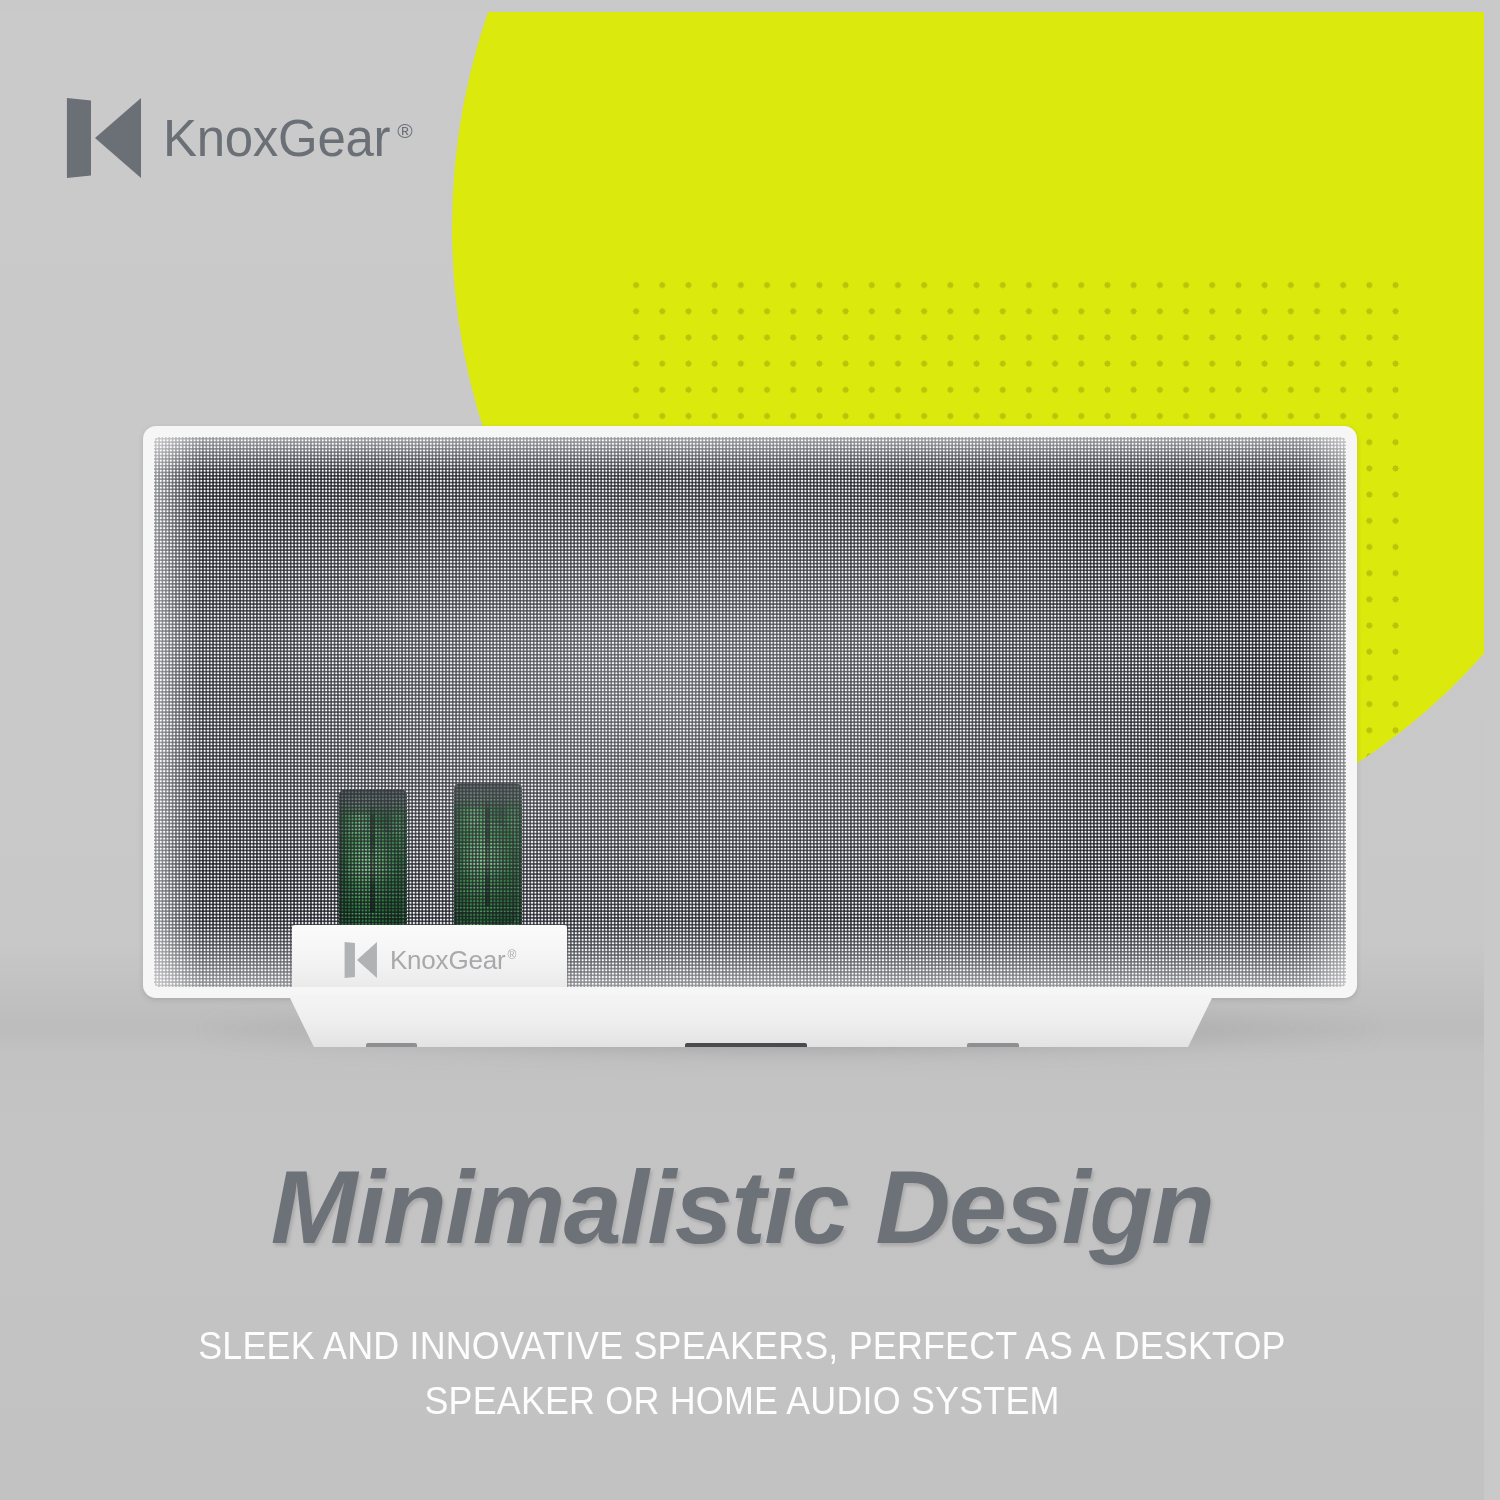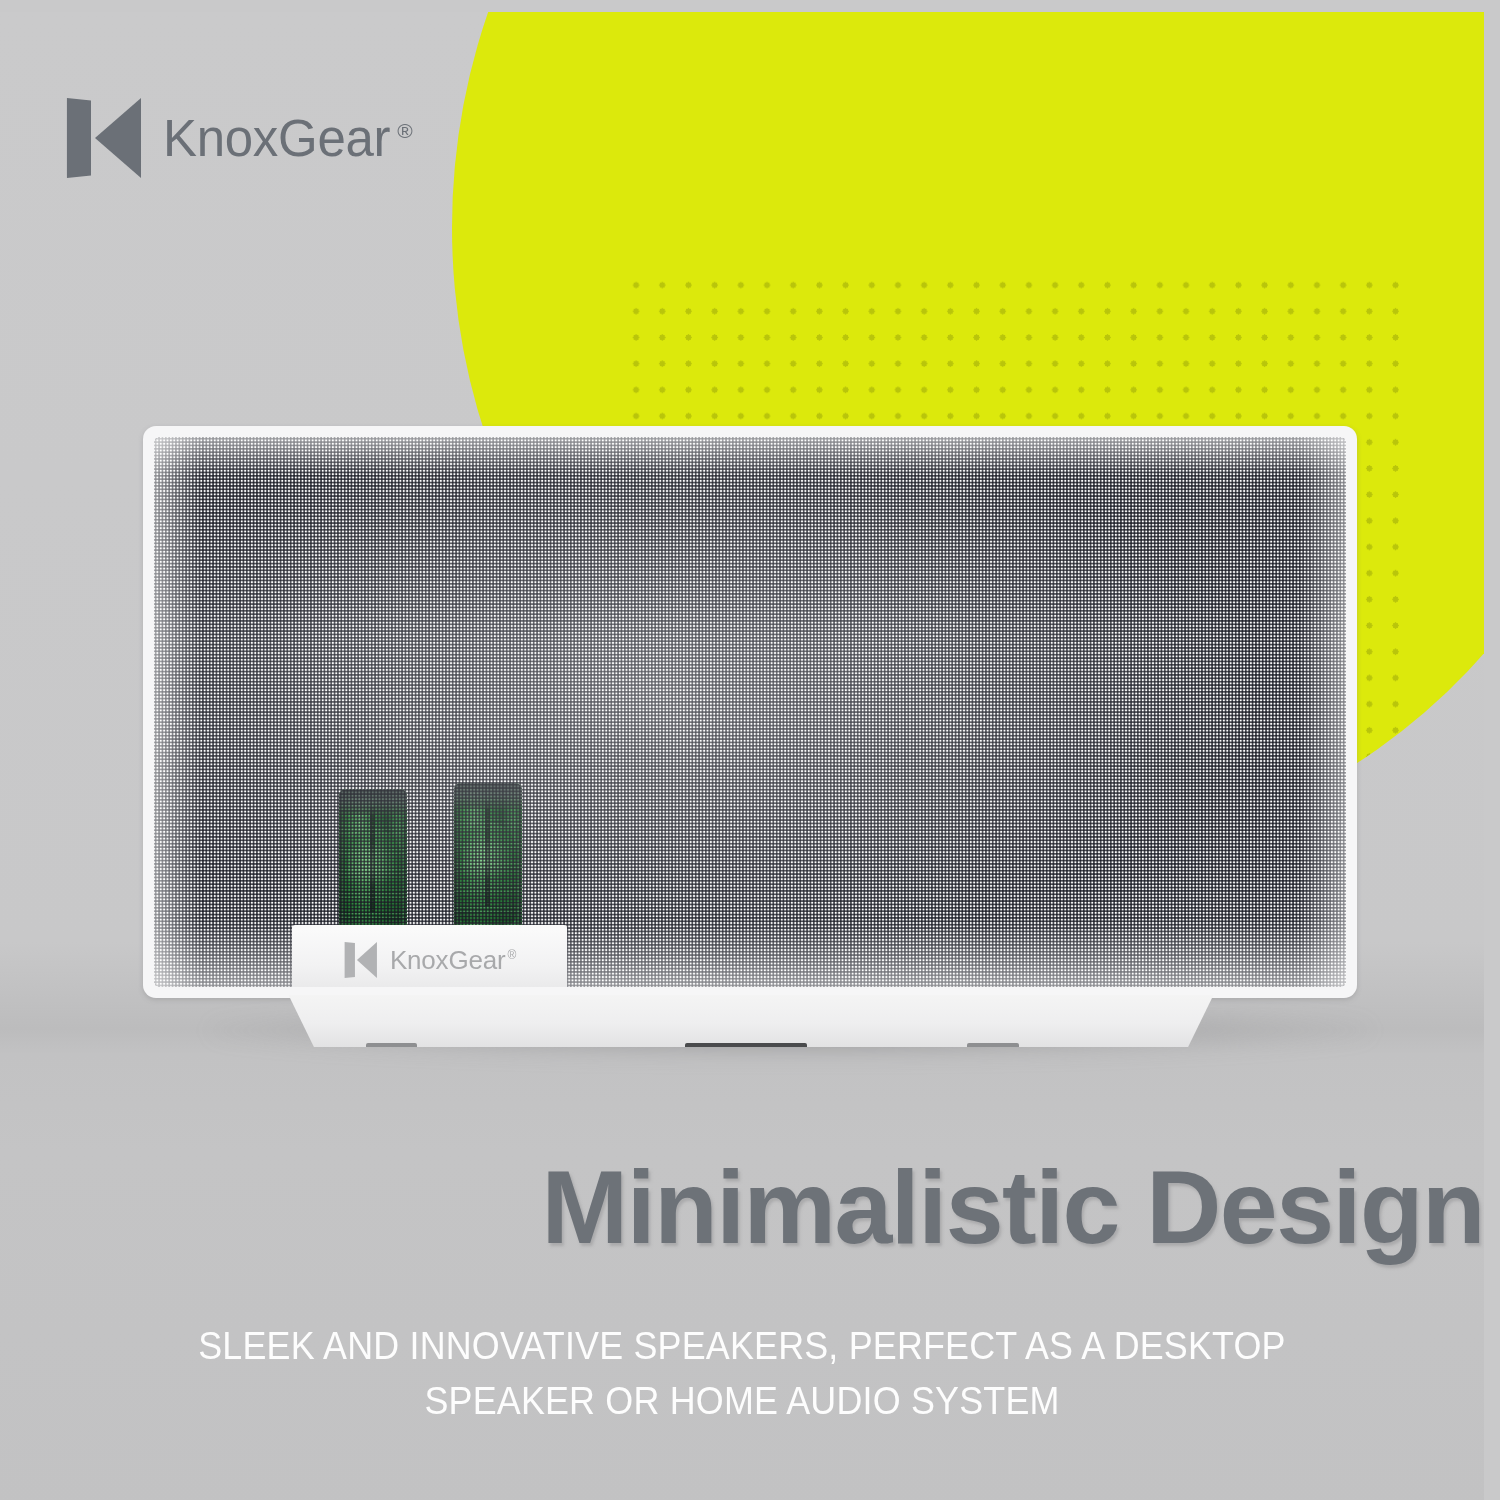--- a/index.html
+++ b/index.html
@@ -202,26 +202,27 @@
   .badge-name {
     font-size:26px; font-weight:500; color:#a8a9ab; letter-spacing:-0.2px;
     line-height:1; white-space:nowrap;
   }
   .badge-rtm { font-size:12px; vertical-align:super; margin-left:2px; }
 
   
   .headline {
     position:absolute;
     left:0; right:0; top:1143px;
-    text-align:right;
+    text-align:center;
     font-size:104px; font-weight:bold;
     color:#6d7278;
     letter-spacing:-1.5px;
     line-height:1;
     text-shadow:2px 3px 3px rgba(150,150,152,.55);
+    font-style:italic;
   }
   .subcopy {
     position:absolute;
     left:0; right:0; top:1306px;
     text-align:center;
     color:#fdfdfd;
     font-size:39px;
     font-weight:400;
     letter-spacing:0.2px;
     line-height:1.42;

